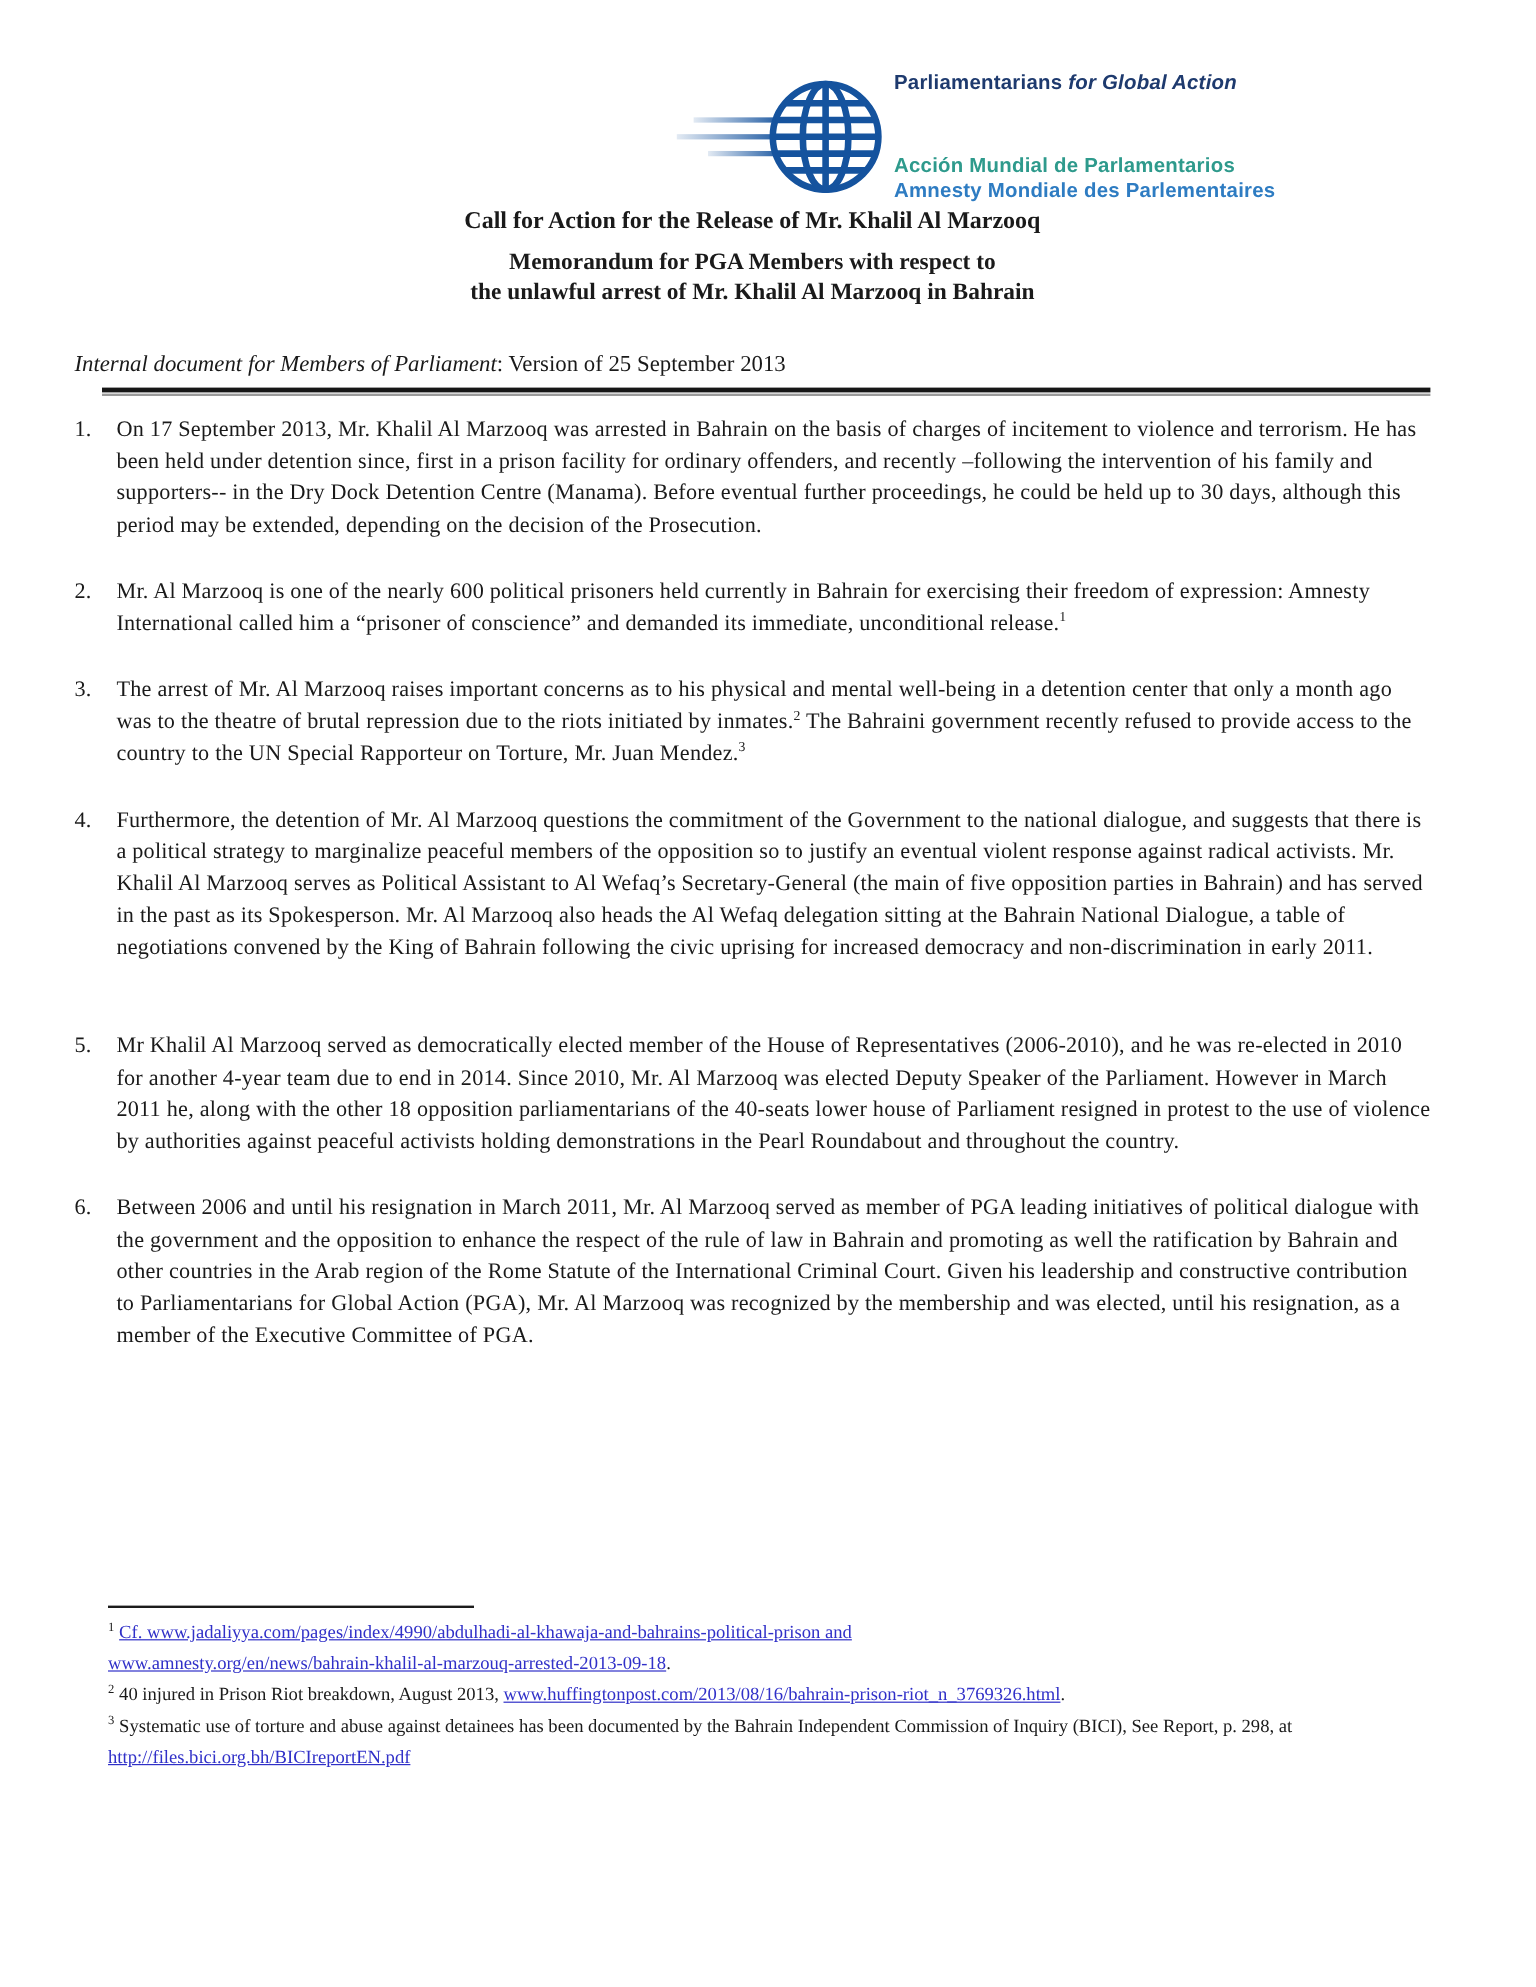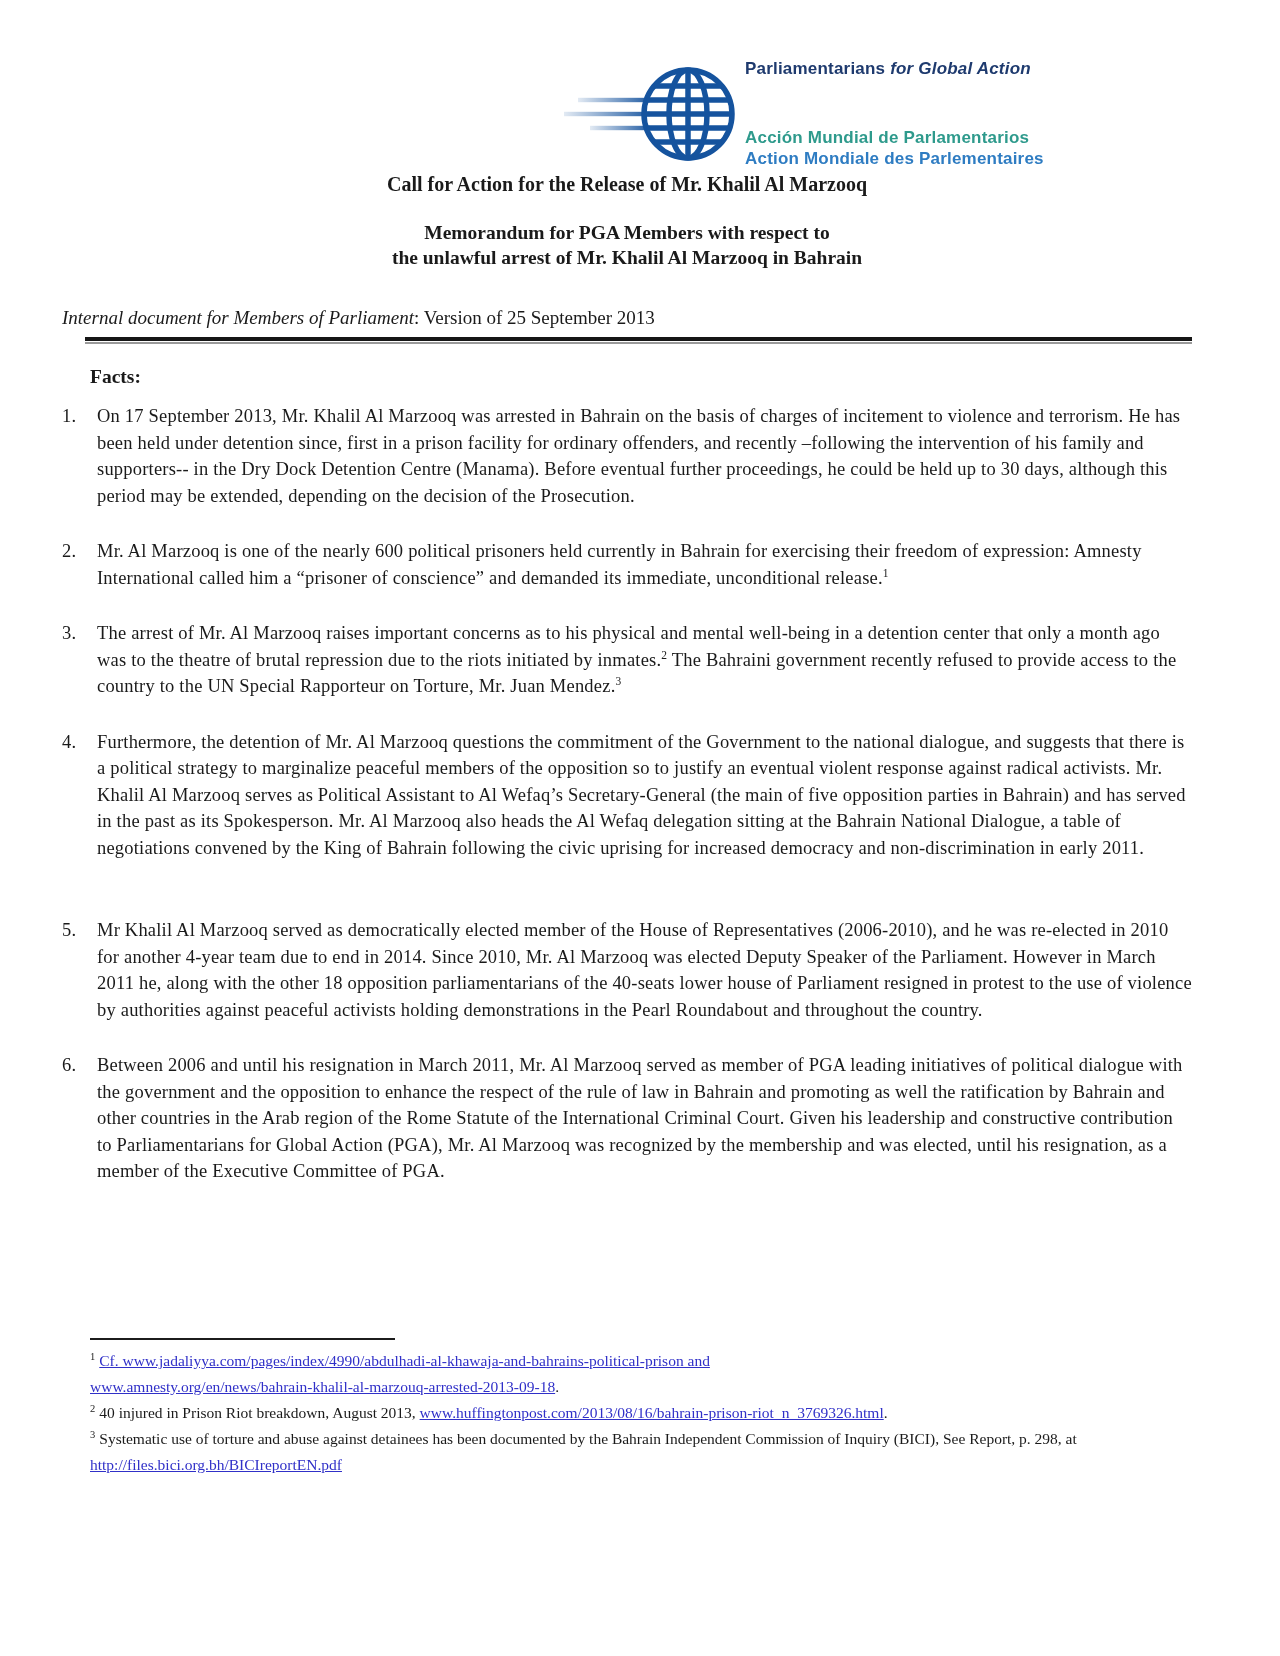--- a/index.html
+++ b/index.html
@@ -41,21 +41,21 @@
   .logo-line3 { color: var(--logo-blue, #2e7cc2); }
 
   
   .doc-title {
     text-align: center;
     font-size: 20px;
     font-weight: bold;
     line-height: 24px;
   }
   .memo-heading {
-    margin-top: 24px;
+    margin-top: 10px;
     text-align: center;
     font-size: 19.5px;
     font-weight: bold;
     line-height: 25px;
   }
   .doc-note {
     margin-top: 36px;
     text-align: left;
     font-size: 19px;
     line-height: 23px;
@@ -156,36 +156,35 @@
         <line x1="94.1" y1="20" x2="161.9" y2="20"></line>
         <line x1="86.3" y1="34" x2="169.7" y2="34"></line>
         <line x1="84" y1="48" x2="172" y2="48"></line>
         <line x1="86.3" y1="62" x2="169.7" y2="62"></line>
         <line x1="94.1" y1="76" x2="161.9" y2="76"></line>
       </g>
     </svg>
     <div class="logo-text">
       <div class="logo-line1"><span>Parliamentarians </span><em>for Global Action</em></div>
       <div class="logo-line2">Acción Mundial de Parlamentarios</div>
-      <div class="logo-line3">Action Mondiale des Parlementaires</div>
+      <div class="logo-line3">Amnesty Mondiale des Parlementaires</div>
     </div>
   </div>
 
   <h1 class="doc-title">Call for Action for the Release of Mr. Khalil Al Marzooq</h1>
 
   <h2 class="memo-heading">
     <span>Memorandum for PGA Members with respect to</span><br>
     <span>the unlawful arrest of Mr. Khalil Al Marzooq in Bahrain</span>
   </h2>
 
   <p class="doc-note"><em>Internal document for Members of Parliament</em><span>: Version of 25 September 2013</span></p>
 
   <div class="header-rule"></div>
 
-  <div class="facts-heading">Facts:</div>
 
   <div class="facts-list">
 
     <div class="fact">
       <span class="fact-num">1.</span>
       <span class="fact-text"><span>On 17 September 2013, Mr. Khalil Al Marzooq was arrested in Bahrain on the basis of charges of incitement to violence and terrorism. He has been held under detention since, first in a prison facility for ordinary offenders, and recently –following the intervention of his family and supporters-- in the Dry Dock Detention Centre (Manama). Before eventual further proceedings, he could be held up to 30 days, although this period may be extended, depending on the decision of the Prosecution.</span></span>
     </div>
 
     <div class="fact">
       <span class="fact-num">2.</span>

